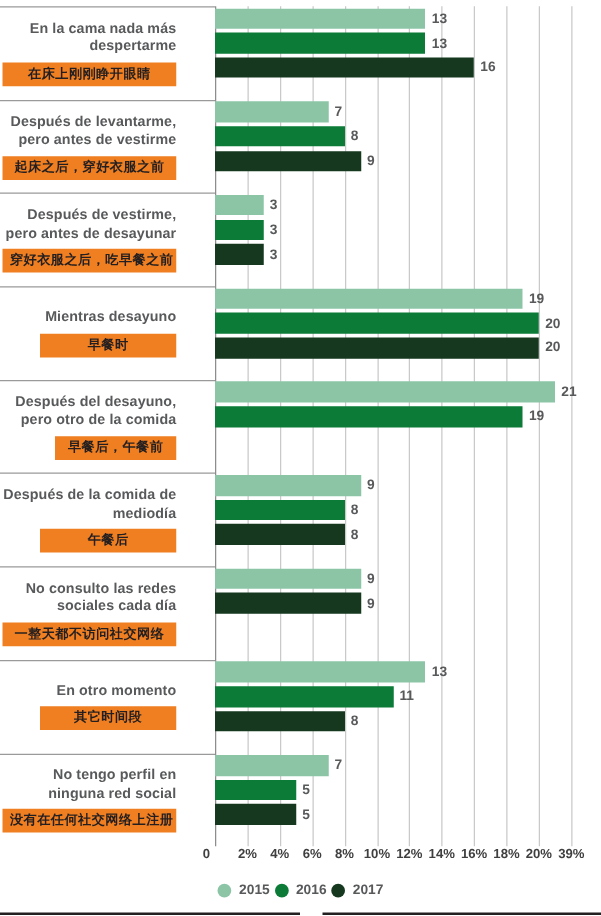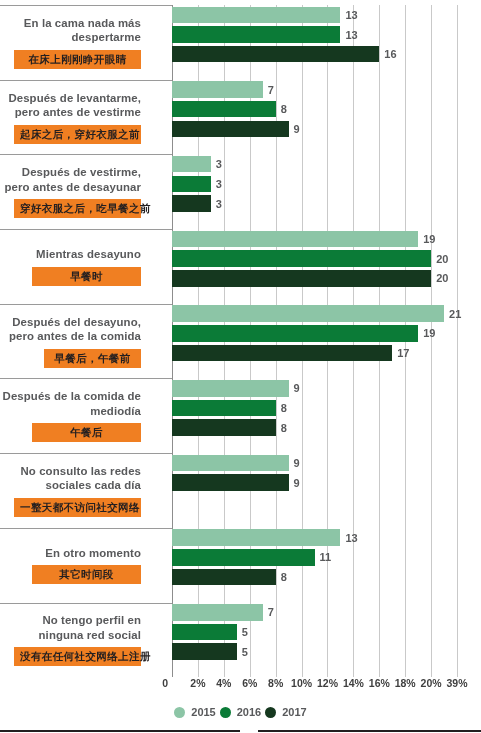--- a/index.html
+++ b/index.html
@@ -105,21 +105,21 @@
     line-height: 15px;
     font-weight: bold;
     padding: 2px 6px 2px 6px;
     box-sizing: border-box;
     text-align: center;
     align-self: stretch;
     margin-left: 0;
     letter-spacing: 0.4px;
     white-space: nowrap;
   }
-  .label-zh.w-wide   { margin-left: 14px; }
+  .label-zh.w-wide   { margin-left: 2px; }
   .label-zh.w-med    { margin-left: 44px; }
   .label-zh.w-narrow { margin-left: 32px; }
 
   
   .bars {
     position: absolute;
     left: 172px;
     right: 0;
     top: 0;
     height: 100%;
@@ -320,35 +320,31 @@
           </div>
           <div class="bar-line">
             <div class="bar s2017" style="width: 259.13px; background: rgb(21, 56, 31);"></div>
             <span class="bar-value">20</span>
           </div>
         </div>
       </div>
       <div class="row">
         <div class="row-sep top-rule"></div>
         <div class="label-block">
-          <div class="label-es">Después del desayuno, pero antes de la comida</div>
+          <div class="label-es">Después del desayuno, pero otro de la comida</div>
           <div class="label-zh w-med">早餐后，午餐前</div>
         </div>
         <div class="bars">
           <div class="bar-line">
             <div class="bar s2015" style="width: 272.087px; background: rgb(140, 197, 166);"></div>
             <span class="bar-value">21</span>
           </div>
           <div class="bar-line">
             <div class="bar s2016" style="width: 246.174px; background: rgb(11, 123, 55);"></div>
             <span class="bar-value">19</span>
-          </div>
-          <div class="bar-line">
-            <div class="bar s2017" style="width: 220.261px; background: rgb(21, 56, 31);"></div>
-            <span class="bar-value">17</span>
           </div>
         </div>
       </div>
       <div class="row">
         <div class="row-sep top-rule"></div>
         <div class="label-block">
           <div class="label-es">Después de la comida de mediodía</div>
           <div class="label-zh w-narrow">午餐后</div>
         </div>
         <div class="bars">

